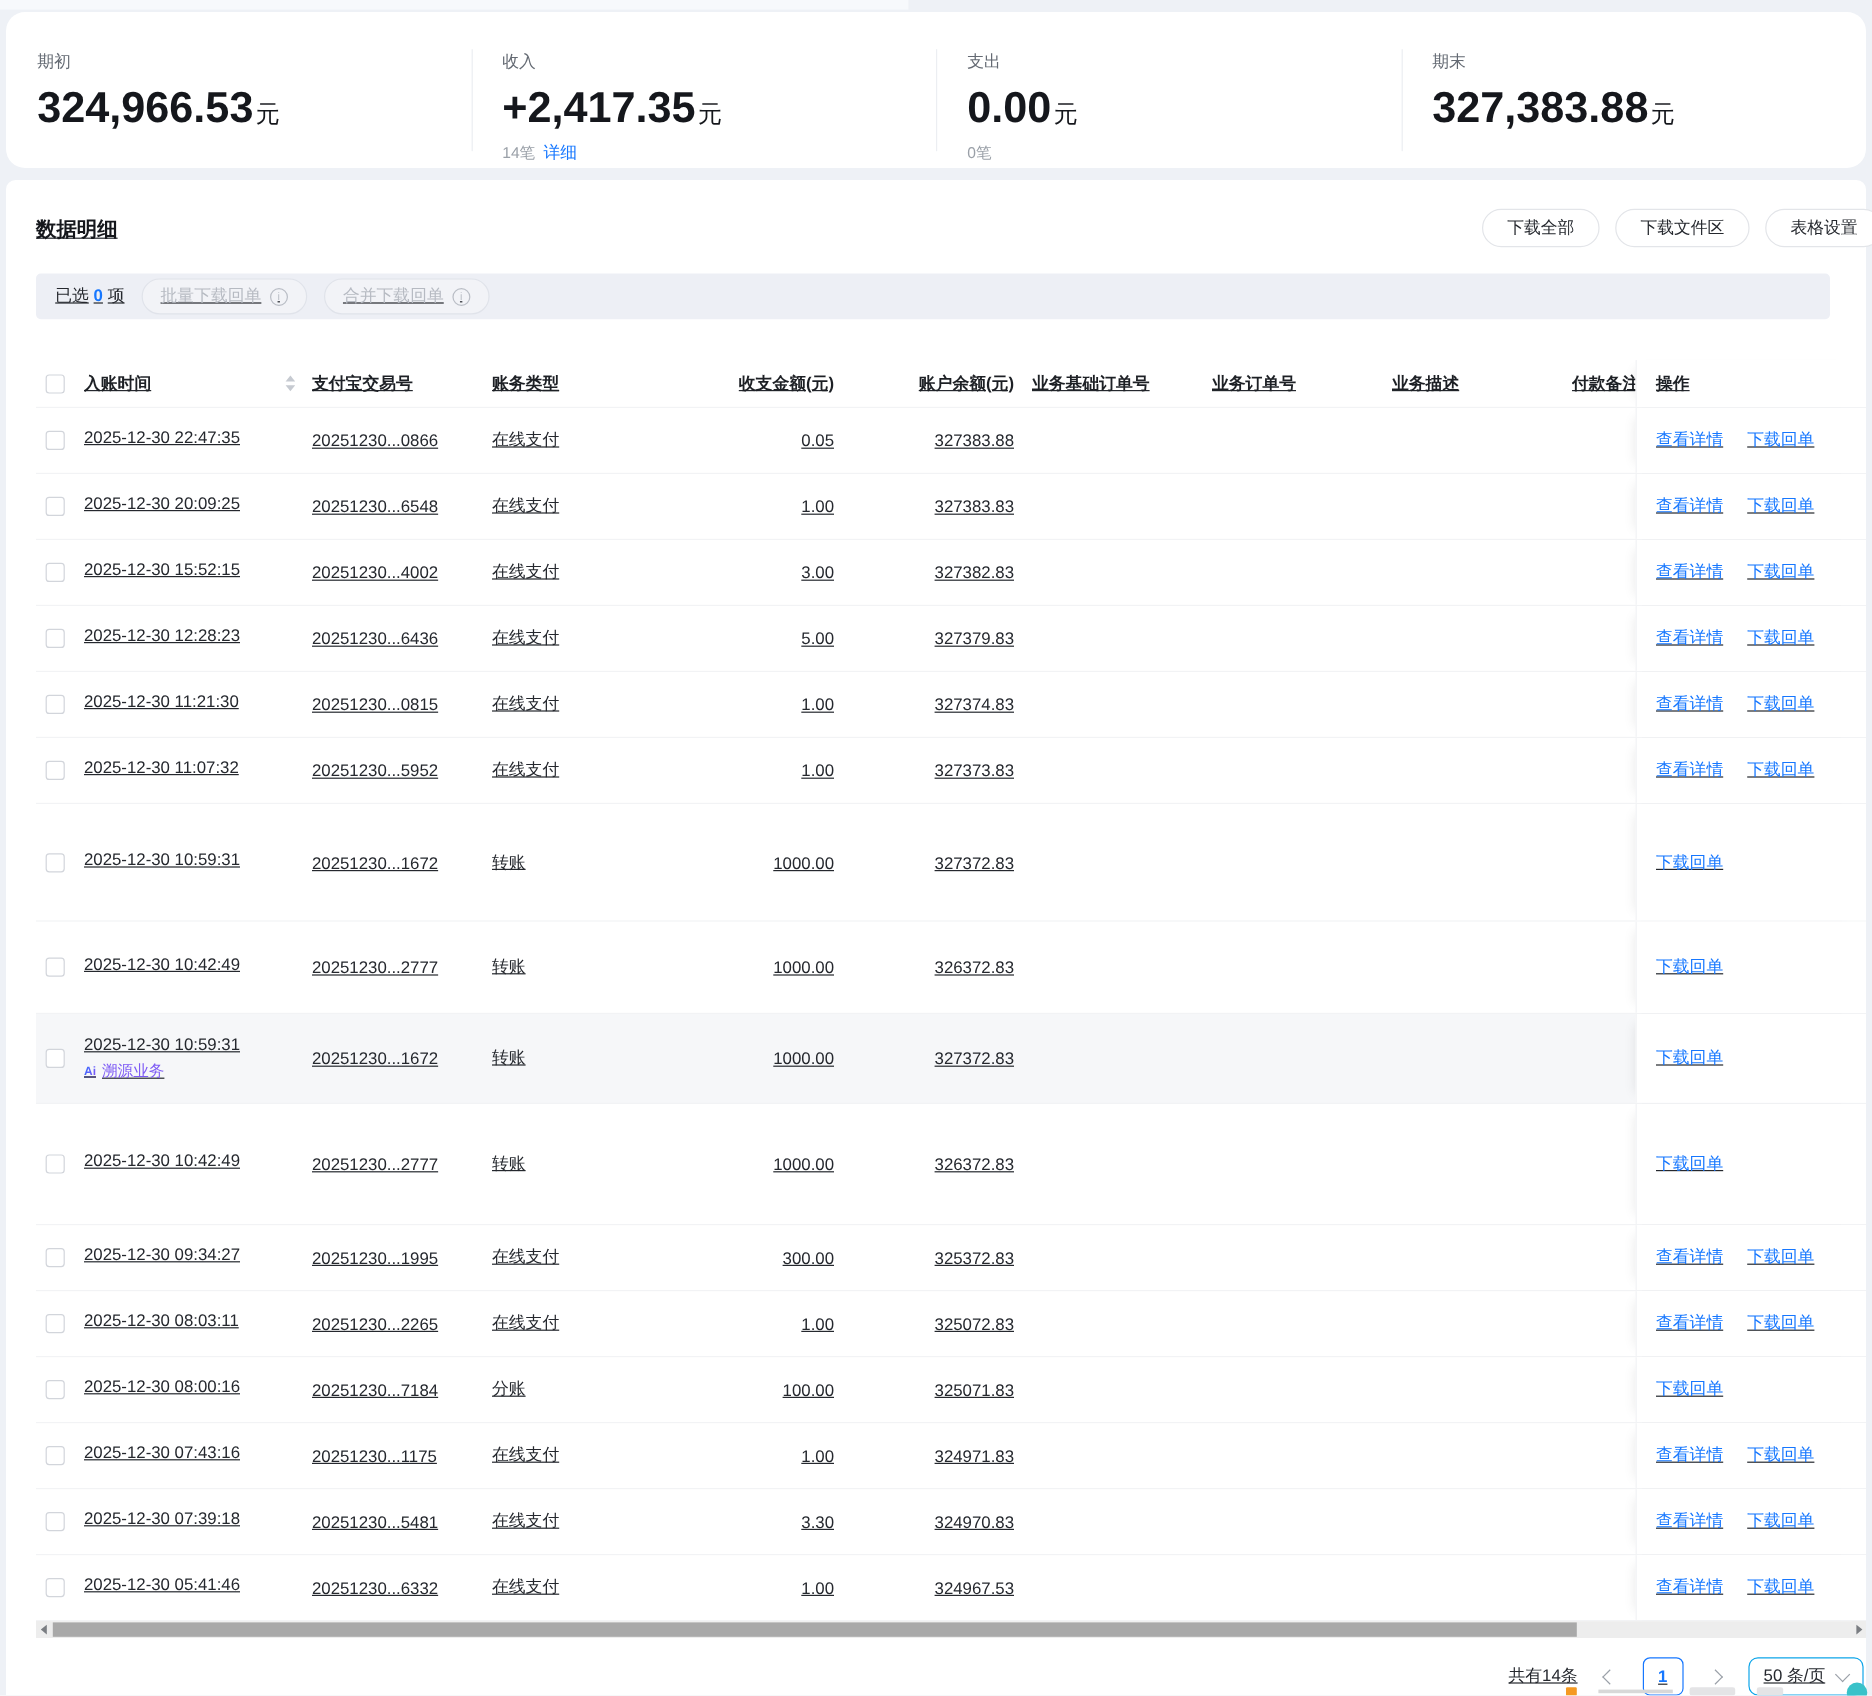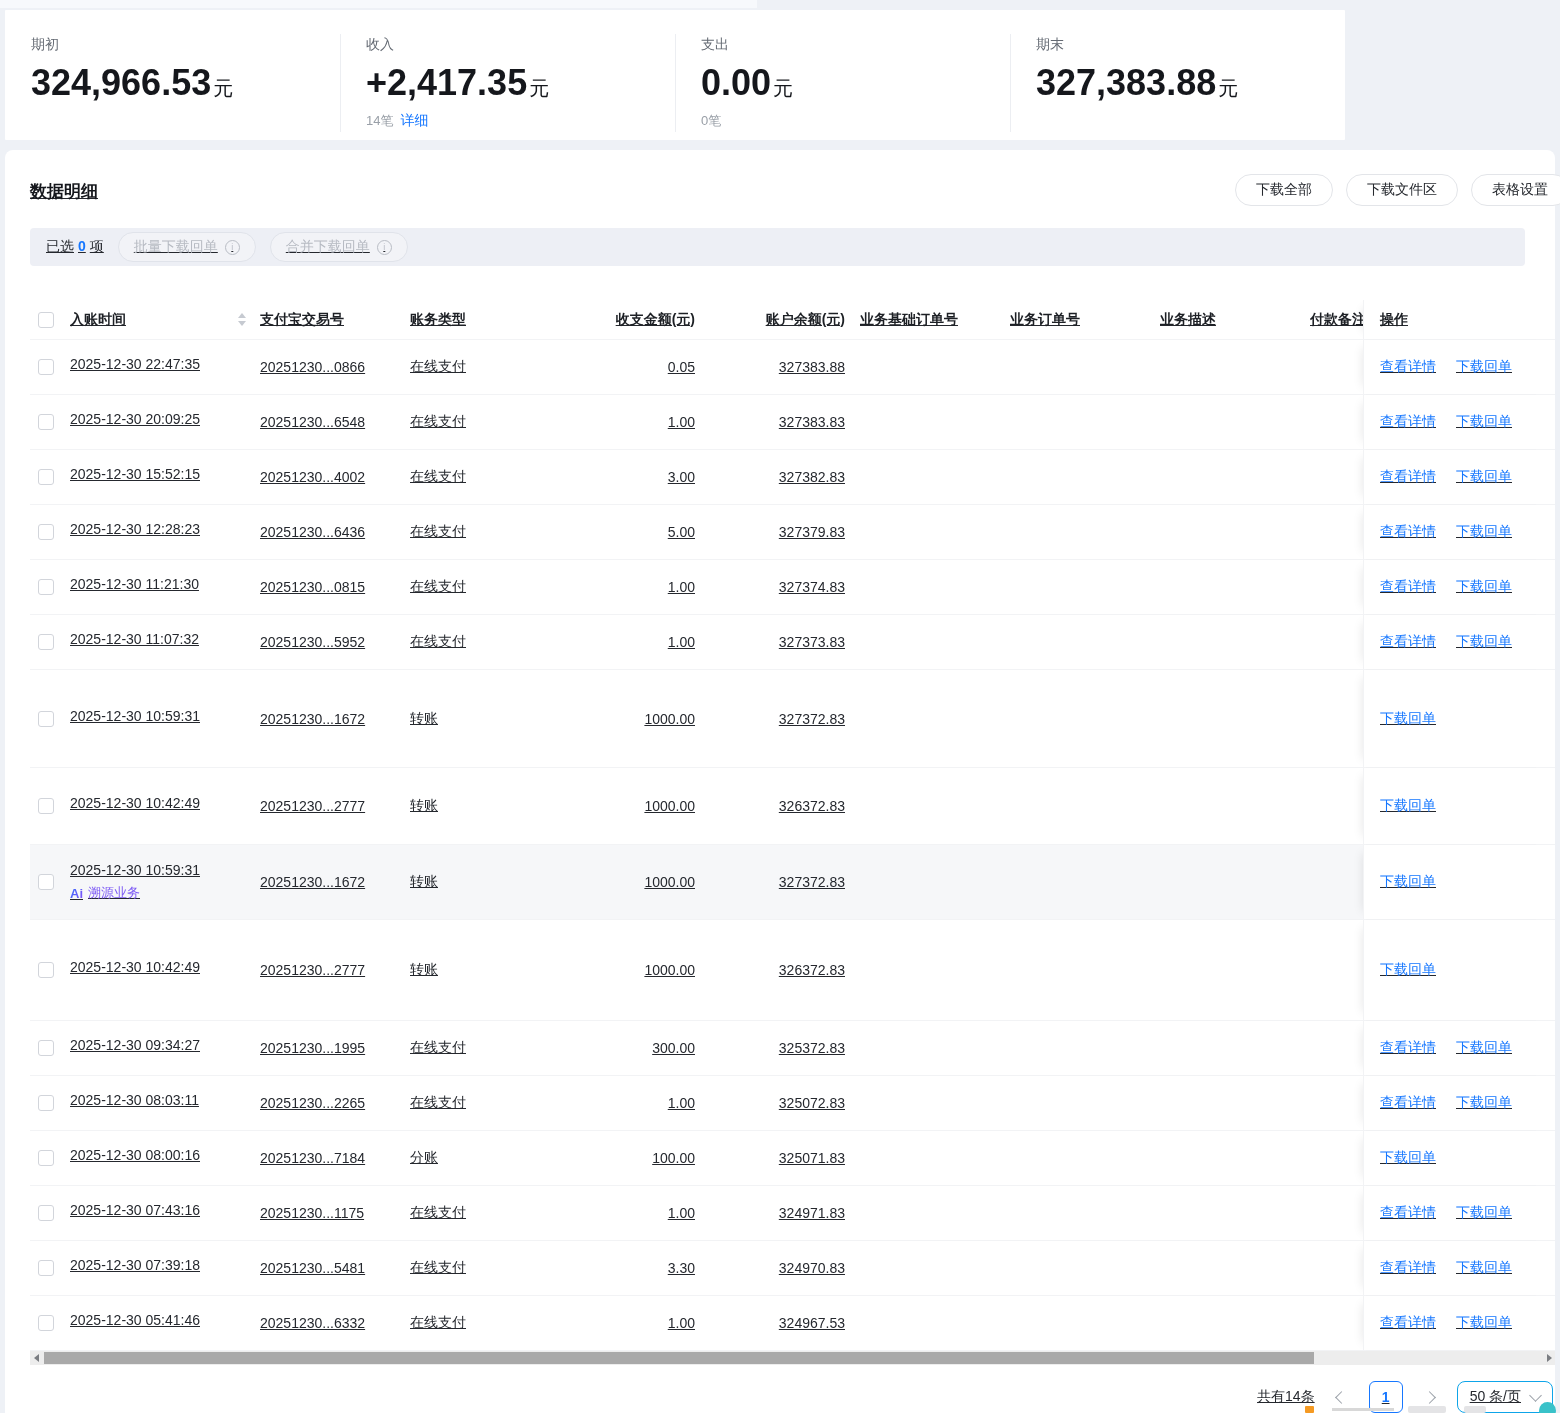--- a/index.html
+++ b/index.html
@@ -5,22 +5,22 @@
   html,body{margin:0;padding:0}
   body{
     width:1560px;height:1413px;overflow:hidden;position:relative;
     background:#eef1f6;color:#25282e;
     font-family:"Liberation Sans","DejaVu Sans",sans-serif;
   }
   a{text-decoration:none;cursor:pointer}
 
   
   .summary-card{
-    position:absolute;left:5px;top:10px;width:1340px;height:130px;
-    background:#fff;border-radius:1px;display:flex;box-sizing:border-box;padding-top:26px;
+    position:absolute;left:5px;top:10px;width:1550px;height:130px;
+    background:#fff;border-radius:16px;display:flex;box-sizing:border-box;padding-top:26px;align-items:center;
   }
   .summary-item{flex:1;padding-left:26px;box-sizing:border-box;position:relative}
   .summary-item + .summary-item::before{
     content:"";position:absolute;left:0;top:-2px;bottom:8px;width:1px;background:#eceef2;
   }
   .summary-label{font-size:14px;color:#646a73}
   .summary-value{margin-top:11px;font-size:36px;font-weight:600;color:#15171c;line-height:1;white-space:nowrap}
   .summary-unit{font-size:20px;font-weight:400;margin-left:2px}
   .summary-sub{margin-top:11px;font-size:13px;color:#9aa0a8;height:15px}
   .summary-sub .link{color:#1677ff;margin-left:7px}
@@ -81,21 +81,21 @@
   .sort{display:inline-flex;flex-direction:column;gap:3px;cursor:pointer}
   .sort i{width:0;height:0;border-left:4px solid transparent;border-right:4px solid transparent;display:block}
   .caret-up{border-bottom:5px solid #c6cad1}
   .caret-down{border-top:5px solid #c6cad1}
   .trow{color:#25282e}
   .trow.highlight{background:#f6f7f9}
   .trow.highlight .col-action{background:#fff}
   .col-time .time-wrap{display:flex;flex-direction:column;justify-content:center;gap:6px}
   .tag-line{display:flex;align-items:center;font-size:13px;cursor:pointer}
   .ai-icon{
-    font-weight:800;font-style:normal;font-size:13px;margin-right:5px;
+    font-weight:800;font-style:normal;font-size:10px;margin-right:5px;
     background:linear-gradient(120deg,#2f6bff,#8a53f6);
     -webkit-background-clip:text;background-clip:text;color:transparent;
   }
   .tag-label{color:#7d5af5}
   .link{color:#1677ff;font-size:14px}
 
   
   .hscroll{position:relative;margin-left:25px;width:1525px;height:14px;background:#ededed;margin-top:0}
   .hs-arrow{
     position:absolute;top:0;width:12px;height:14px;display:flex;align-items:center;justify-content:center;

